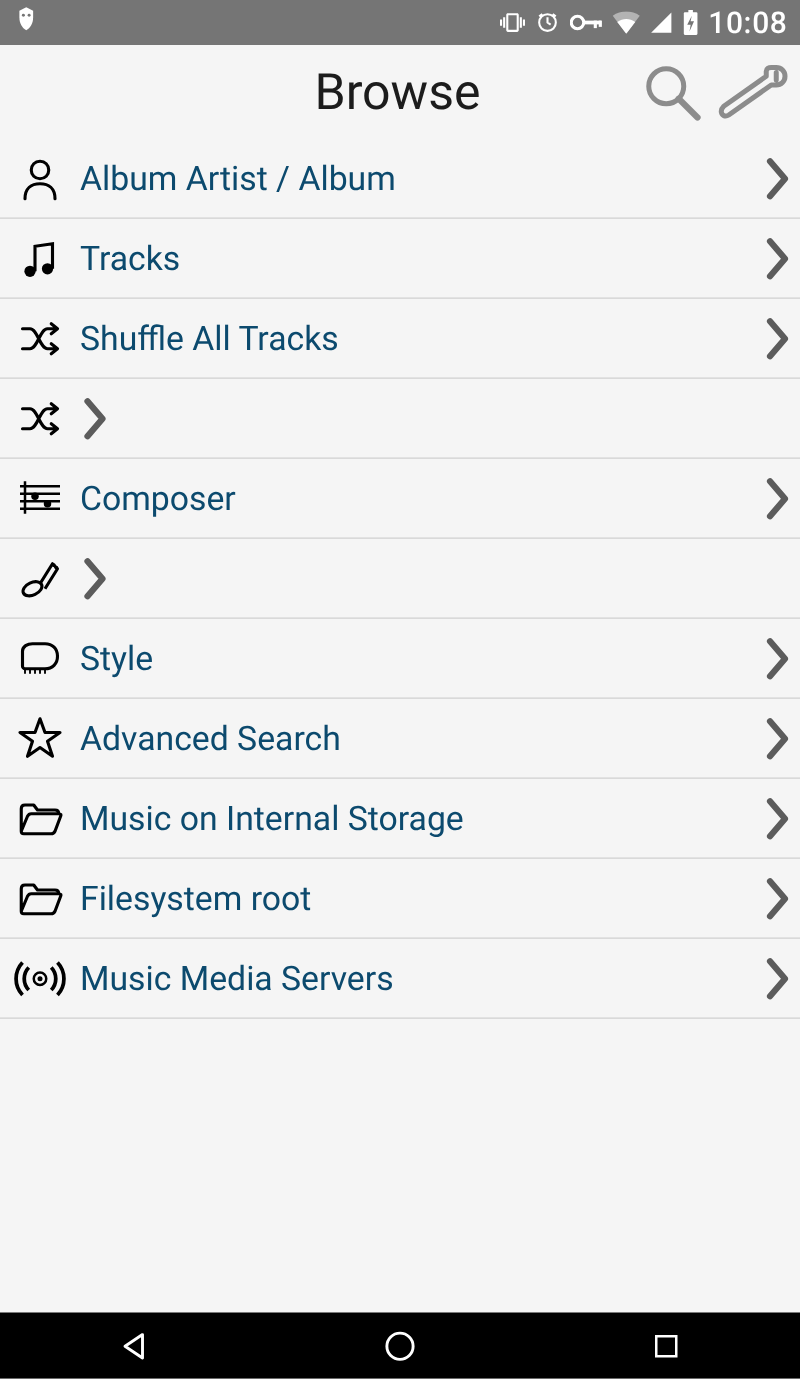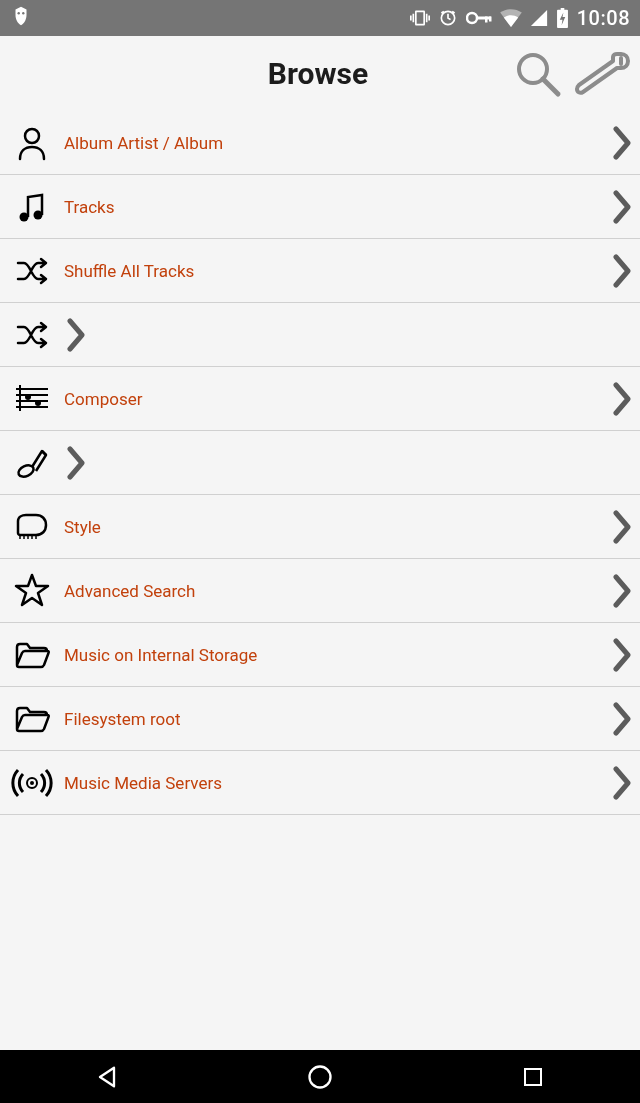--- a/index.html
+++ b/index.html
@@ -13,39 +13,39 @@
       overflow: hidden;
     }
     .status-bar {
       height: 36px;
       background: #757575;
       color: #fff;
       display: flex;
       align-items: center;
       justify-content: space-between;
       padding: 0 10px;
-      font-size: 20px;
+      font-size: 24px;
     }
     .status-left svg { width: 22px; height: 22px; fill: #fff; }
     .status-right { display: flex; align-items: center; gap: 8px; }
     .status-right svg { fill: #fff; }
     .status-time { font-weight: 500; letter-spacing: 0.5px; }
 
     .header {
       height: 75px;
       display: flex;
       align-items: center;
       padding: 0 8px;
       background: #f5f5f5;
     }
     .header-title {
       flex: 1;
       text-align: center;
-      font-size: 30px;
-      font-weight: 700;
+      font-size: 40px;
+      font-weight: 400;
       color: #1c1c1c;
       margin-left: 120px;
     }
     .header-icons {
       display: flex;
       gap: 4px;
     }
     .header-icon-btn {
       width: 60px;
       height: 52px;
@@ -70,22 +70,22 @@
     .item-icon {
       width: 48px;
       height: 48px;
       display: flex;
       align-items: center;
       justify-content: center;
       margin-right: 8px;
     }
     .item-label {
       flex: 1;
-      font-size: 17px;
-      color: #c2410c;
+      font-size: 27px;
+      color: #0c4a6e;
     }
     .item-chevron {
       width: 24px;
       height: 38px;
       display: flex;
       align-items: center;
       justify-content: center;
       margin-right: 2px;
     }
 

